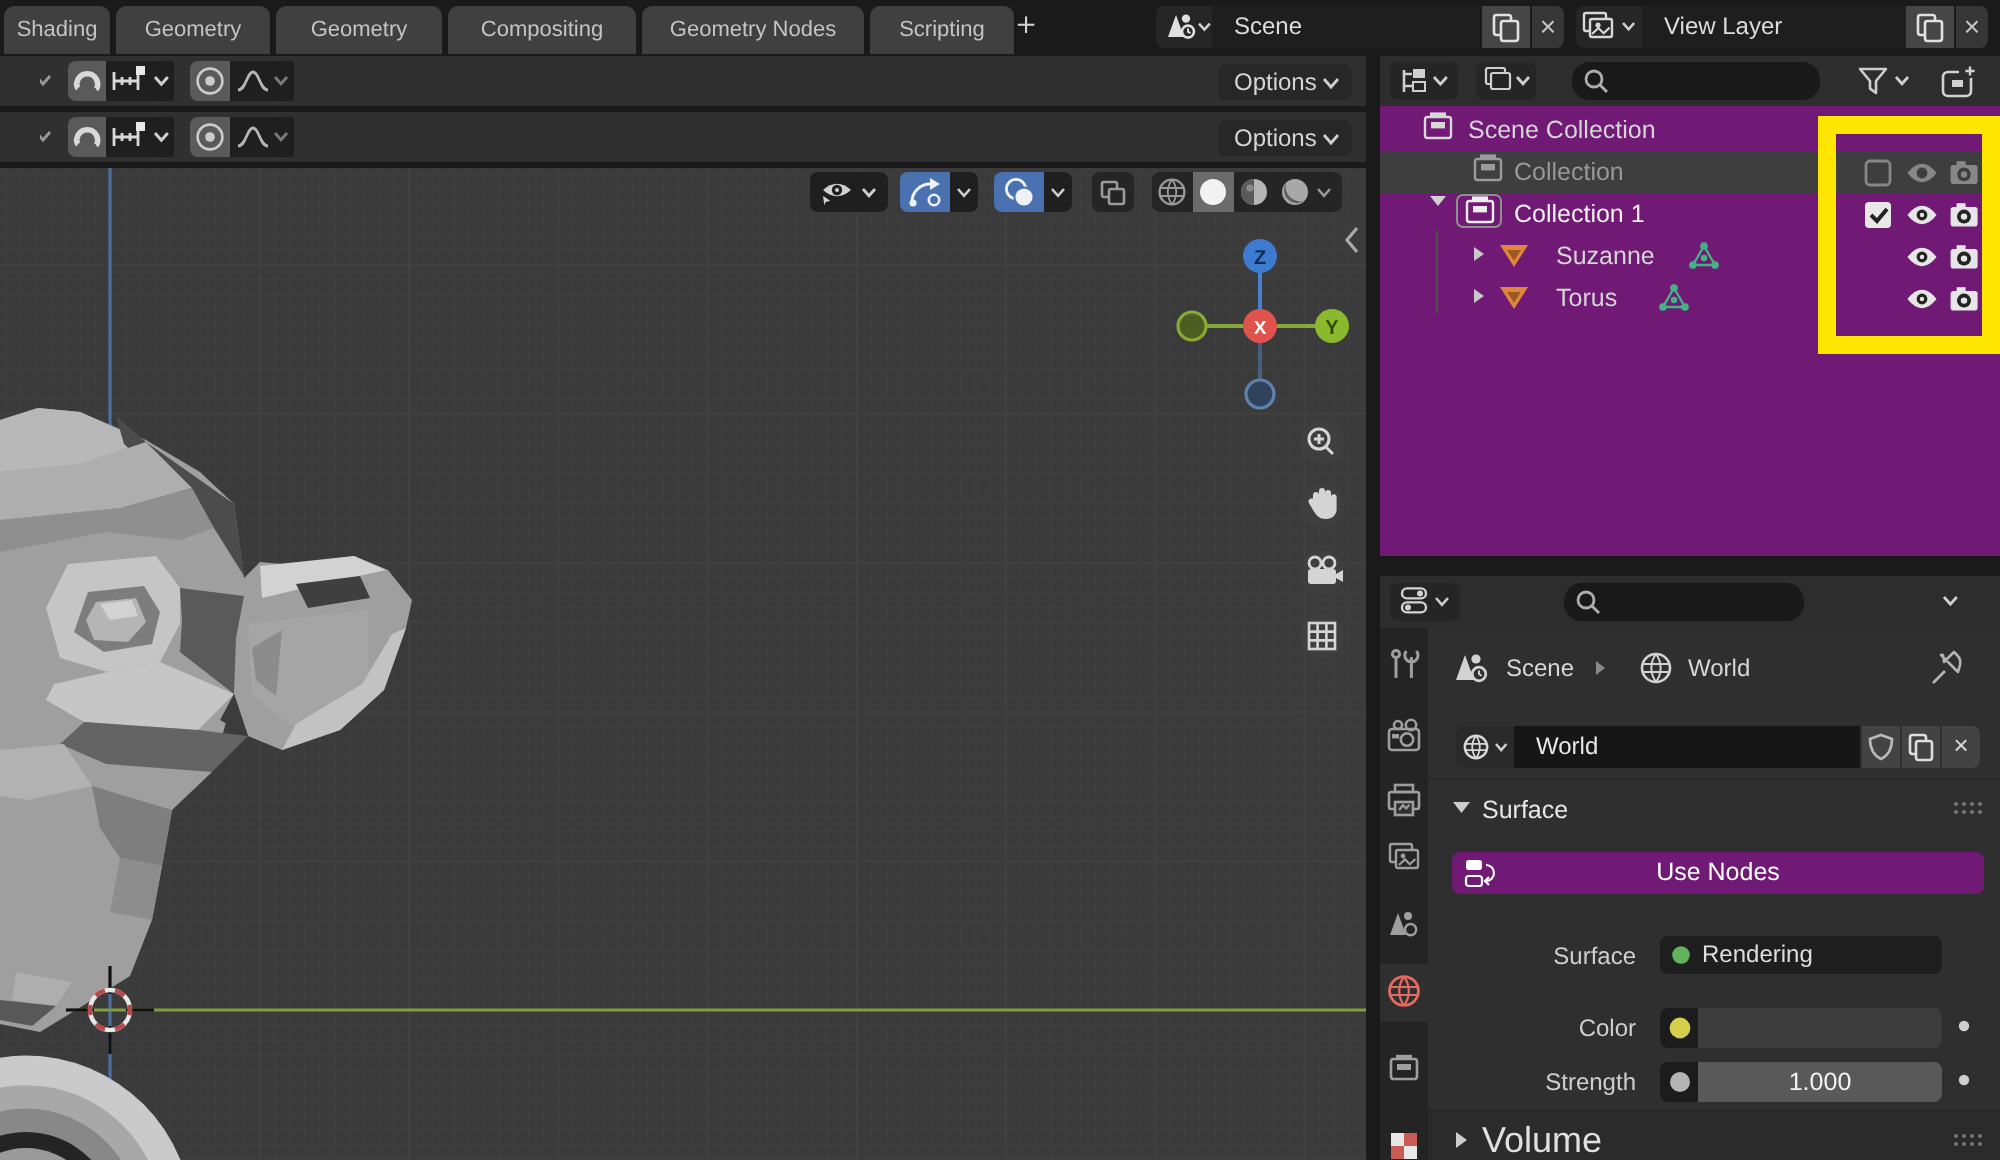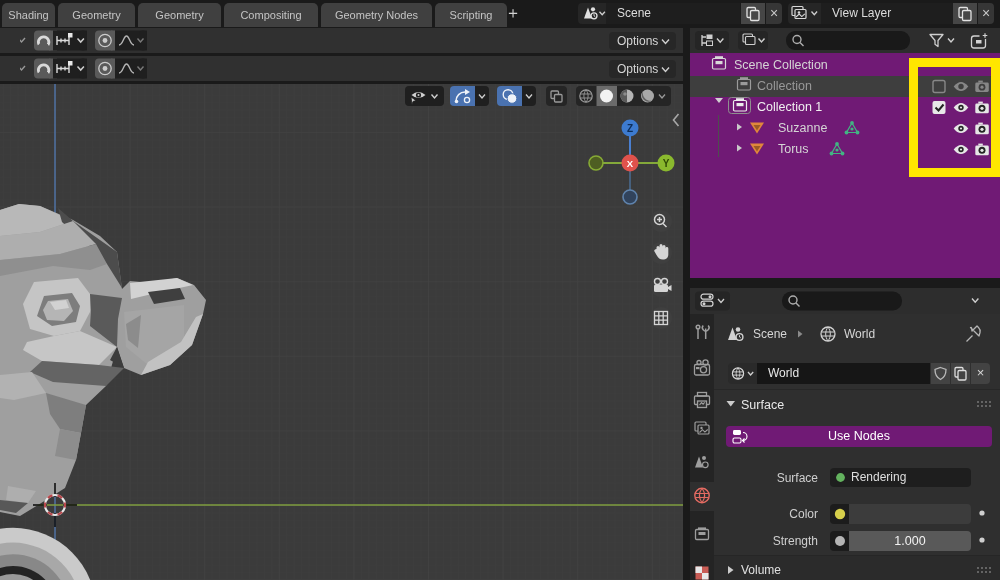--- a/index.html
+++ b/index.html
@@ -560,21 +560,21 @@
 <div style="position:absolute;left:159px;top:190px;width:122px;height:20px;background:#3c3c3c;border-radius:0 4px 4px 0;"></div>
 <div class="lbl" style="left:28px;top:220px;width:100px;">Strength</div>
 <div style="position:absolute;left:140px;top:217px;width:19px;height:20px;background:#1c1c1c;border-radius:4px 0 0 4px;">
 <svg width="19" height="20" viewBox="0 0 19 20">
           <circle cx="10" cy="10" r="5" fill="#b5b5b5"></circle>
         </svg>
 </div>
 <div style="position:absolute;left:159px;top:217px;width:122px;height:20px;background:#595959;border-radius:0 4px 4px 0;color:#f2f2f2;font-size:12.5px;line-height:20px;text-align:center;">1.000</div>
 <div style="position:absolute;left:24px;top:241px;width:286px;height:25px;background:#2b2b2b;border-top:1px solid #262626;"></div>
       <div style="position:absolute;left:24px;top:75px;width:286px;height:1px;background:#272727;"></div>
-<div class="lbl" style="left:51px;top:249px;font-size:12px;color:#e0e0e0;text-align:left;z-index:3;">Volume</div>
+<div class="lbl" style="left:51px;top:249px;font-size:18px;color:#e0e0e0;text-align:left;z-index:3;">Volume</div>
 <svg width="310" height="266" viewBox="0 0 310 266" style="position:absolute;left:0;top:0;pointer-events:none">
 <path d="M38 252 l5.5 4 -5.5 4 z" fill="#cccccc"></path>
 <g fill="#777777">
           <circle cx="288" cy="254" r="1"></circle>
           <circle cx="292" cy="254" r="1"></circle>
           <circle cx="296" cy="254" r="1"></circle>
           <circle cx="300" cy="254" r="1"></circle>
           <circle cx="288" cy="258" r="1"></circle>
           <circle cx="292" cy="258" r="1"></circle>
           <circle cx="296" cy="258" r="1"></circle>

